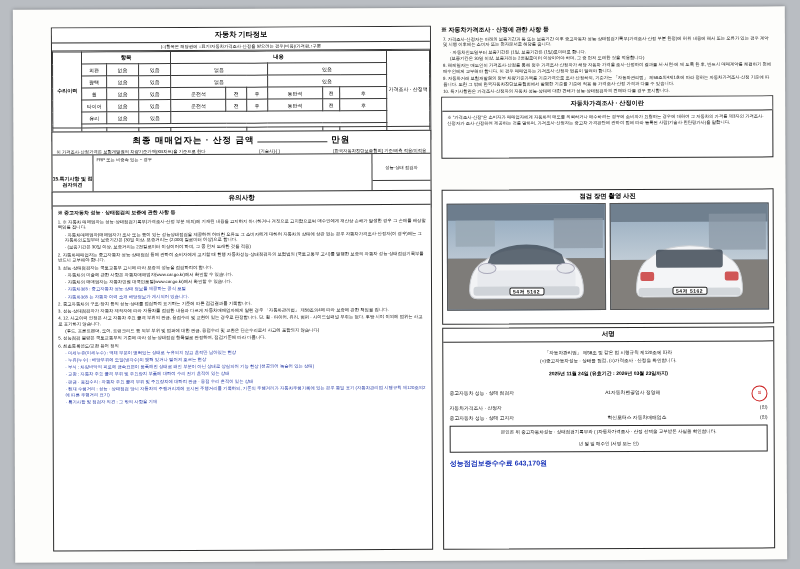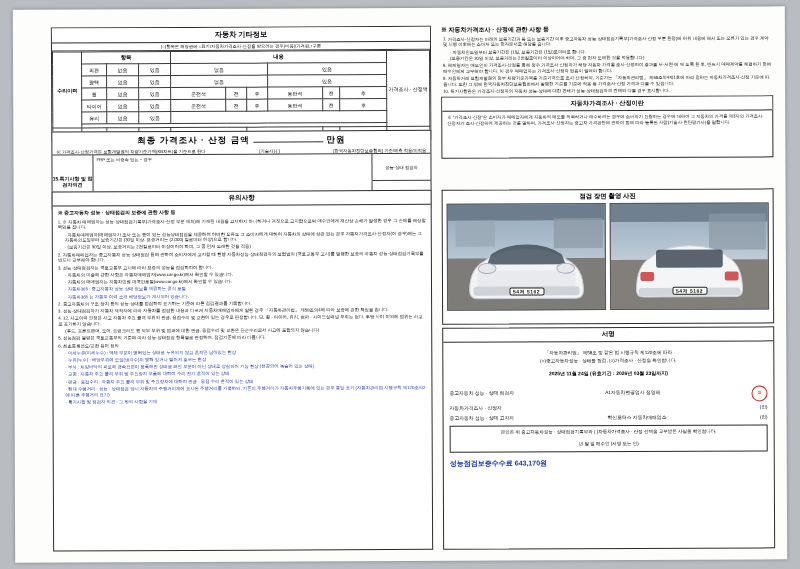--- a/index.html
+++ b/index.html
@@ -144,21 +144,21 @@
           <td class="tiny">만원</td>
         </tr>
       </tbody>
         </table>
     </div>
   </div>
 
   <div id="fin">
     <div class="bx" style="background:#fff;padding:3px 0 1px;">
       <div class="finline">
-        <span>최종 가격조사 · 산정 금액</span>
+        <span>최종 매매업자는 · 산정 금액</span>
         <span style="display:inline-block;width:70px;border-bottom:1px solid #333;"></span>
         <span>만원</span>
       </div>
       <div class="xtiny" style="display:flex;justify-content:space-between;padding:2px 4px 0;border-bottom:1px solid #3a3a3a;">
         <span>이 가격조사·산정가격은 보험개발원의 차량기준가액(KB차트)을 기준으로 한다</span>
         <span>[기술사]·[  ]</span>
         <span>[한국자동차진단보증협회] 기준/예측 적용/미적용</span>
       </div>
       <div style="display:flex;height:52px;">
         <div style="width:40px;border-right:1px solid #3a3a3a;display:flex;align-items:center;justify-content:center;text-align:center;" class="tiny b">15.특기사항 및 점검자의견</div>

